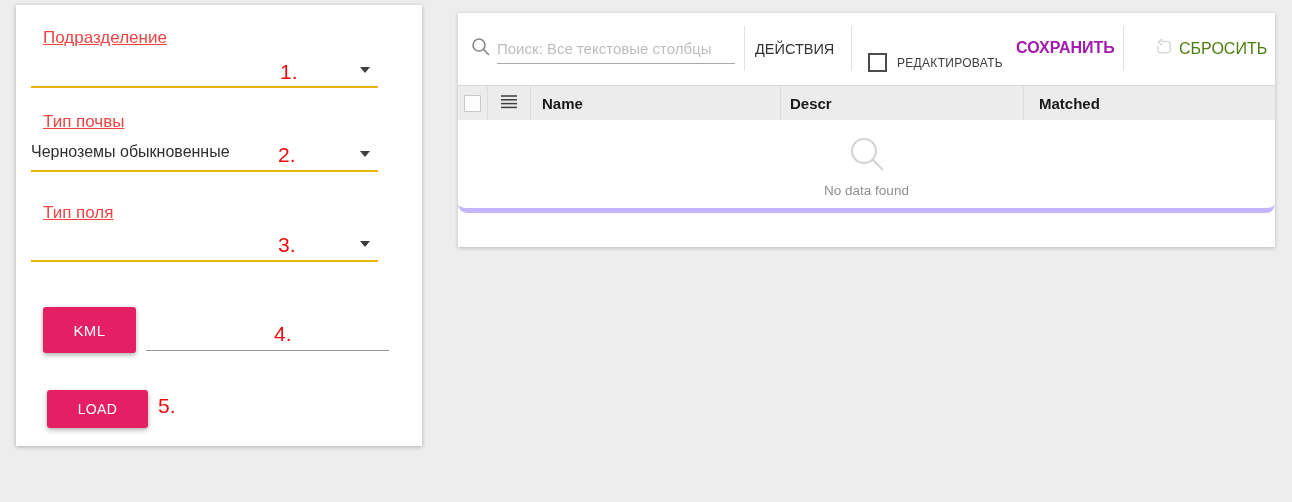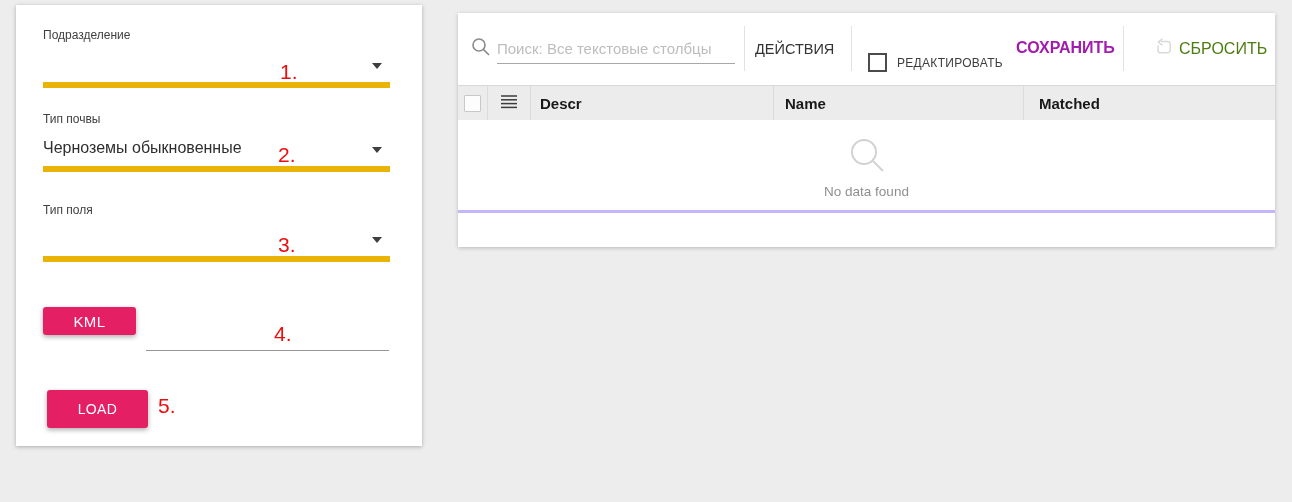--- a/index.html
+++ b/index.html
@@ -3,36 +3,36 @@
 <meta charset="utf-8">
 <style>
   html,body{margin:0;padding:0;}
   body{width:1292px;height:502px;overflow:hidden;}
   .page{position:relative;width:1292px;height:502px;background:#ededed;
         font-family:"Liberation Sans",sans-serif;}
 
   
   .filter-card{position:absolute;left:16px;top:5px;width:406px;height:441px;
                background:#ffffff;box-shadow:0 1px 4px rgba(0,0,0,.28);}
-  .form-label{position:absolute;left:27px;font-size:12px;color:#404040;}
+  .form-label{position:absolute;left:27px;font-size:17px;color:#ef4444;text-decoration:underline;}
   .l1{top:23px}.l2{top:107px}.l3{top:198px}
-  .select{position:absolute;left:27px;width:347px;height:38px;
-          border-bottom:6px solid #eab308;box-sizing:border-box;cursor:pointer;}
+  .select{position:absolute;left:15px;width:347px;height:38px;
+          border-bottom:2px solid #eab308;box-sizing:border-box;cursor:pointer;}
   .s1{top:45px}.s2{top:129px}.s3{top:219px}
   .select-value{position:absolute;left:0;bottom:9px;font-size:16px;color:#2f2f2f;white-space:nowrap;}
   .caret{position:absolute;right:8px;bottom:13px;width:0;height:0;
          border-left:5.5px solid transparent;border-right:5.5px solid transparent;
          border-top:6.5px solid #3e3e3e;}
   .annotation{position:absolute;color:#ee0d0d;font-size:21px;line-height:1;}
   .a1{left:264px;top:56px}.a2{left:262px;top:139px}.a3{left:262px;top:229px}
   .a4{left:258px;top:318px}.a5{left:142px;top:390px}
   .pink-btn{position:absolute;background:#e51f63;color:#fff;border:none;border-radius:3px;
             font-family:"Liberation Sans",sans-serif;font-size:15px;letter-spacing:.4px;
             box-shadow:0 2px 5px rgba(0,0,0,.32);cursor:pointer;}
-  .kml-btn{left:27px;top:302px;width:93px;height:28px;}
+  .kml-btn{left:27px;top:302px;width:93px;height:46px;}
   .load-btn{left:31px;top:385px;width:101px;height:38px;font-size:14px;}
   .kml-input{position:absolute;left:130px;top:312px;width:243px;height:34px;
              border-bottom:1px solid #969696;box-sizing:border-box;cursor:text;}
 
   
   .report-card{position:absolute;left:458px;top:13px;width:817px;height:234px;
                background:#ffffff;box-shadow:0 1px 4px rgba(0,0,0,.22);}
   .toolbar{position:relative;height:72px;}
   .search-icon{position:absolute;left:13px;top:24px;}
   .search-input{position:absolute;left:39px;top:20px;width:238px;height:30px;
@@ -57,23 +57,23 @@
   .cell{display:flex;align-items:center;box-sizing:border-box;
         font-size:15px;font-weight:bold;color:#191919;}
   .cell + .cell{border-left:1px solid #dcdcdc;}
   .c-check{width:29px;justify-content:center;}
   .c-menu{width:43px;justify-content:center;}
   .c-name{width:250px;padding-left:11px;}
   .c-descr{width:243px;padding-left:9px;}
   .c-matched{flex:1;padding-left:15px;}
   .hcheckbox{width:15px;height:15px;border:1px solid #c8c8c8;background:#fdfdfd;border-radius:1px;}
 
-  .tbody-empty{height:93px;border-bottom:3px solid #c4b5fd;box-sizing:border-box;
+  .tbody-empty{height:93px;border-bottom:5px solid #c4b5fd;box-sizing:border-box;
                display:flex;flex-direction:column;align-items:center;justify-content:center;
-               gap:5px;padding-top:4px;}
+               gap:5px;padding-top:4px;border-radius:9px;}
   .empty-text{font-size:13.5px;color:#8f8f8f;}
 </style>
 </head>
 <body>
 
 <div class="page">
 
   <section class="filter-card">
 
     <span class="form-label l1">Подразделение</span>
@@ -142,22 +142,22 @@
       <div class="cell c-menu">
         <span>
           <svg width="16" height="14" viewBox="0 0 16 14" stroke="#3c3c3c" stroke-width="1.5">
             <line x1="0" y1="1" x2="16" y2="1"></line>
               <line x1="0" y1="4.8" x2="16" y2="4.8"></line>
             <line x1="0" y1="8.6" x2="16" y2="8.6"></line>
               <line x1="0" y1="12.4" x2="16" y2="12.4"></line>
           </svg>
         </span>
       </div>
+      <div class="cell c-name">Name</div>
       <div class="cell c-descr">Descr</div>
-      <div class="cell c-name">Name</div>
       <div class="cell c-matched">Matched</div>
     </div>
 
     <div class="tbody-empty">
       <span>
         <svg width="40" height="40" viewBox="0 0 40 40" fill="none" stroke="#d2d2d2" stroke-width="2">
           <circle cx="17" cy="17" r="12"></circle>
             <line x1="25.5" y1="25.5" x2="36" y2="36"></line>
         </svg>
       </span>

